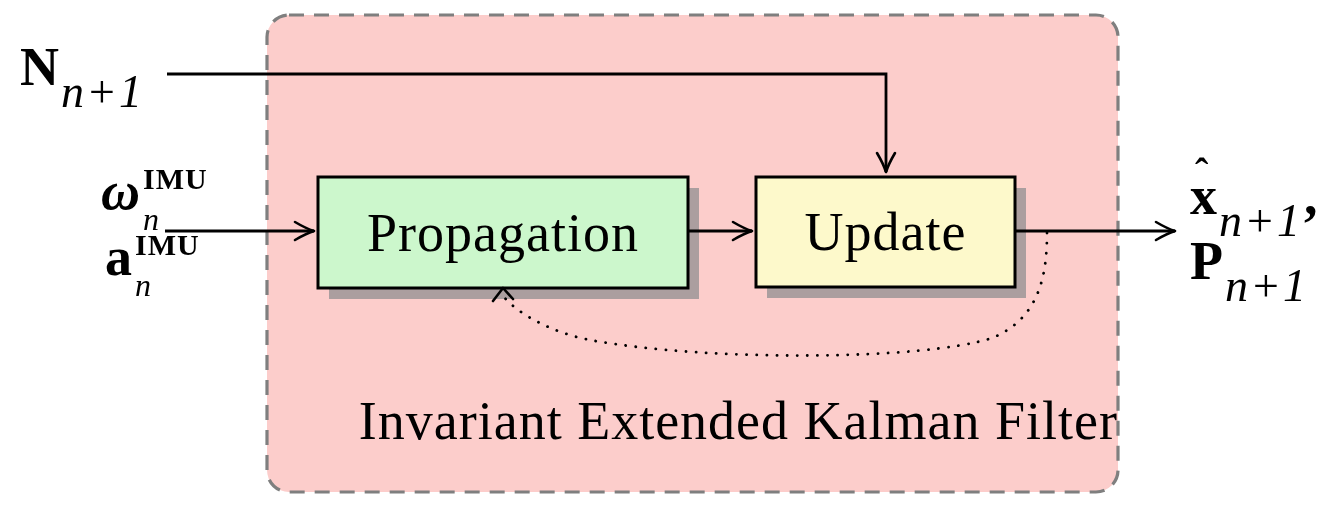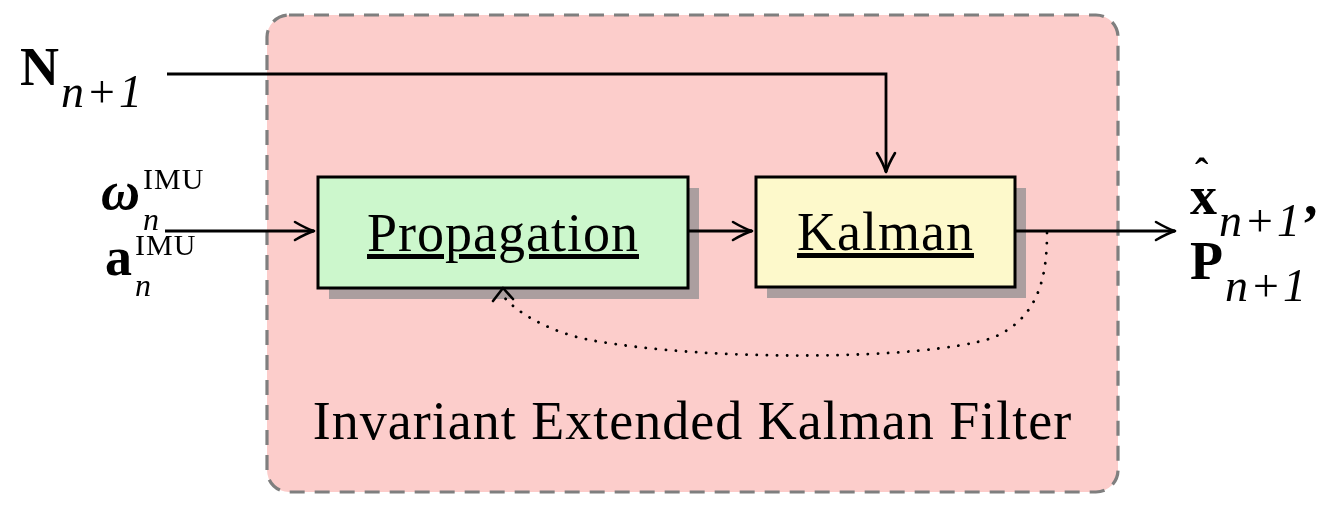--- a/index.html
+++ b/index.html
@@ -12,39 +12,39 @@
     color: #000;
     overflow: hidden;
   }
   .stage svg { position: absolute; left: 0; top: 0; }
 
   .lbl { position: absolute; line-height: 1; white-space: nowrap; }
 
   
   .block-label {
     display: flex; align-items: center; justify-content: center;
-    font-size: 54px; letter-spacing: 1px; text-decoration: underline;
+    font-size: 54px; letter-spacing: 1px;
   }
 
   
   .container-title {
     width: 851px; left: 267px; top: 394px;
-    text-align: center; font-size: 54px; letter-spacing: 1px;
+    text-align: right; font-size: 54px; letter-spacing: 1px;
   }
 
   
   .mrow { display: flex; align-items: flex-start; font-size: 54px; }
   .mbase { font-weight: bold; line-height: 1; }
   .it { font-style: italic; }
   .msub {
     font-size: 46px; font-style: italic; line-height: 1;
     position: relative; top: 0.62em; letter-spacing: 2px; margin-left: 2px;
   }
   .mstack { display: inline-flex; flex-direction: column; margin-left: 3px; }
-  .mstack .ssup { font-size: 30px; line-height: 1; letter-spacing: 1px; }
+  .mstack .ssup { font-size: 30px; line-height: 1; letter-spacing: 1px; font-weight: bold; }
   .mstack .ssub { font-size: 32px; line-height: 1; font-style: italic; margin-top: 9px; }
 
   .xwrap { position: relative; display: inline-block; }
   .hat {
     position: absolute; left: 5px; top: -16px;
     font-size: 40px; font-weight: bold; line-height: 1;
   }
   .comma { font-weight: bold; line-height: 1; margin-left: 2px; }
 </style>
 </head>
@@ -95,21 +95,21 @@
   <div class="lbl mrow" style="left:105px; top:230px;">
     <span class="mbase">a</span>
     <span class="mstack">
       <span class="ssup">IMU</span>
       <span class="ssub">n</span>
     </span>
   </div>
 
   <div class="lbl block-label" style="left:318px; top:177px; width:370px; height:111px;">Propagation</div>
 
-  <div class="lbl block-label" style="left:756px; top:177px; width:259px; height:110px;">Kalman</div>
+  <div class="lbl block-label" style="left:756px; top:177px; width:259px; height:110px;">Update</div>
 
   <div class="lbl mrow" style="left:1190px; top:169px;">
     <span class="xwrap">
       <span class="mbase">x</span>
       <span class="hat">ˆ</span>
     </span>
     <span class="msub">n+1</span>
     <span class="comma" style="font-size:54px;">,</span>
   </div>
 

